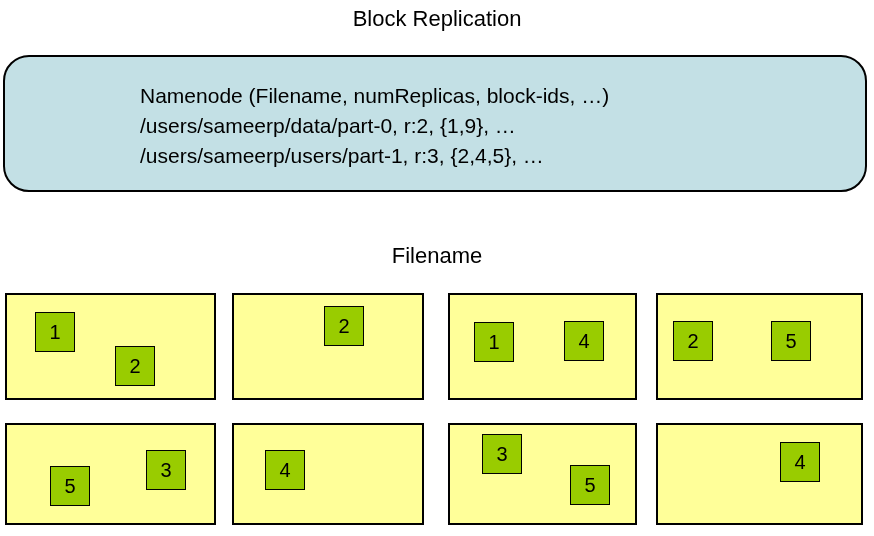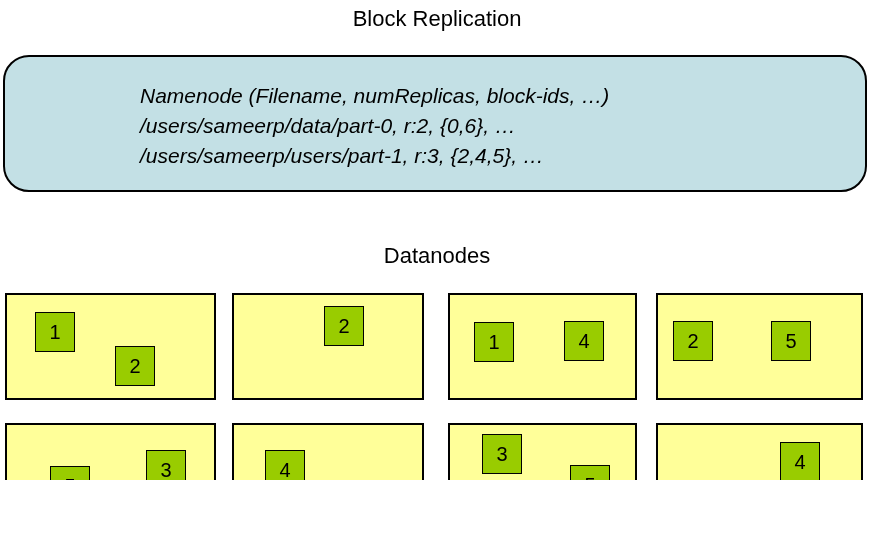--- a/index.html
+++ b/index.html
@@ -11,21 +11,21 @@
   * { box-sizing: border-box; }
   html, body {
     margin: 0;
     padding: 0;
     background: #ffffff;
     font-family: "Liberation Sans", sans-serif;
   }
   .page {
     position: relative;
     width: 874px;
-    height: 480px;
+    height: 536px;
     background: #ffffff;
     overflow: hidden;
   }
   .page-title {
     position: absolute;
     top: 6px;
     left: 0;
     width: 100%;
     text-align: center;
     font-size: 22px;
@@ -42,21 +42,20 @@
     border-radius: 26px;
   }
   .namenode-text {
     position: absolute;
     left: 135px;
     top: 24px;
     font-size: 21px;
     line-height: 30px;
     color: #000000;
     white-space: nowrap;
-    font-style: italic;
   }
   .datanodes-heading {
     position: absolute;
     top: 243px;
     left: 0;
     width: 100%;
     text-align: center;
     font-size: 22px;
     color: #000000;
   }
@@ -81,26 +80,26 @@
 </head>
 <body>
 
 <div class="page">
 
   <div class="page-title">Block Replication</div>
 
   <div class="namenode-box">
     <div class="namenode-text">
       <div>Namenode (Filename, numReplicas, block-ids, …)</div>
-      <div>/users/sameerp/data/part-0, r:2, {0,6}, …</div>
+      <div>/users/sameerp/data/part-0, r:2, {1,9}, …</div>
       <div>/users/sameerp/users/part-1, r:3, {2,4,5}, …</div>
     </div>
   </div>
 
-  <div class="datanodes-heading">Datanodes</div>
+  <div class="datanodes-heading">Filename</div>
 
   <div>
       <div class="datanode" style="left: 5px; top: 293px; width: 211px; height: 107px;">
         <div class="block" style="left: 28px; top: 17px; width: 40px; height: 40px;">1</div>
         <div class="block" style="left: 108px; top: 51px; width: 40px; height: 40px;">2</div>
       </div>
       <div class="datanode" style="left: 232px; top: 293px; width: 192px; height: 107px;">
         <div class="block" style="left: 90px; top: 11px; width: 40px; height: 40px;">2</div>
       </div>
       <div class="datanode" style="left: 448px; top: 293px; width: 189px; height: 107px;">

